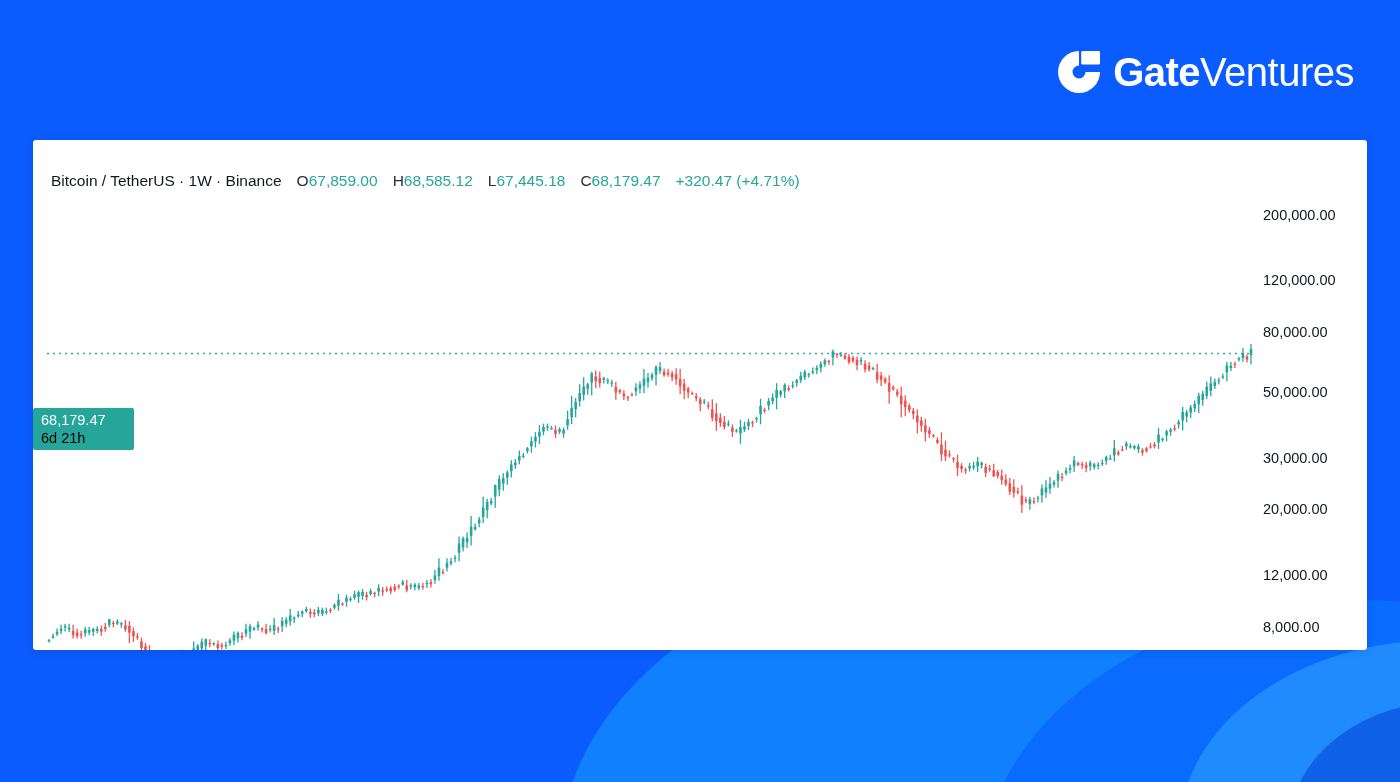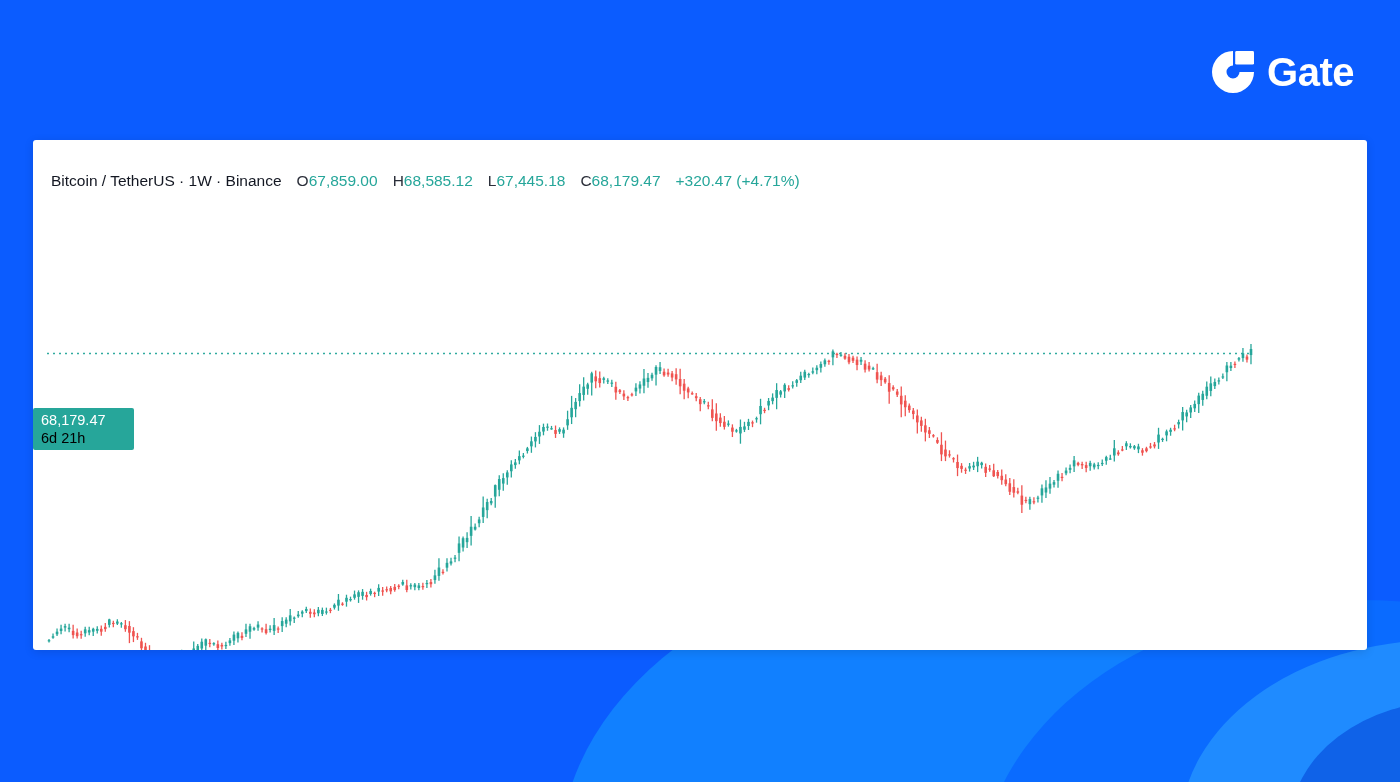--- a/index.html
+++ b/index.html
@@ -83,20 +83,21 @@
 
 <div id="brand">
   <span class="mark">
     <svg viewBox="0 0 42 42" width="42" height="42" aria-hidden="true">
       <path fill="#ffffff" d="M21 0A21 21 0 1 0 42 21H27.5a6.5 6.5 0 1 1-6.5-6.5V0Z"></path>
       <rect x="23.2" y="0" width="18.8" height="13.6" rx="1.4" fill="#ffffff"></rect>
     </svg>
   </span>
   <span class="word">
     <span class="g">Gate</span>
+    <span class="v">Ventures</span>
   </span>
 </div>
 
 <div id="card">
 
   <div id="legend">
     <span class="sym">Bitcoin / TetherUS · 1W · Binance</span>
     <span class="grp"><span class="lbl">O</span><span class="val">67,859.00</span></span>
     <span class="grp"><span class="lbl">H</span><span class="val">68,585.12</span></span>
     <span class="grp"><span class="lbl">L</span><span class="val">67,445.18</span></span>
@@ -703,19 +704,30 @@
         <rect x="1190.6299999999999" y="160.17372125725632" width="2.6" height="1.4578468445540693" fill="#26a69a"></rect>
         <line x1="1195.9499999999998" x2="1195.9499999999998" y1="149.88756557051113" y2="163.69617589247383" stroke="#26a69a" stroke-width="1.3"></line>
         <rect x="1194.6499999999999" y="155.26081207894674" width="2.6" height="4.84392060952996" fill="#26a69a"></rect>
         <line x1="1199.9699999999998" x2="1199.9699999999998" y1="156.59226908353872" y2="164.60969050231108" stroke="#ef5350" stroke-width="1.3"></line>
         <rect x="1198.6699999999998" y="158.57789727514285" width="2.6" height="3.076441348357662" fill="#ef5350"></rect>
         <line x1="1203.9899999999998" x2="1203.9899999999998" y1="146.0168298111558" y2="166.31338955797565" stroke="#26a69a" stroke-width="1.3"></line>
         <rect x="1202.6899999999998" y="151.0262606628625" width="2.6" height="6.024801198946648" fill="#26a69a"></rect>
       </svg>
   </div>
 
+  <div id="yaxis">
+      <div class="tick" style="top: 66.8761px;">200,000.00</div>
+      <div class="tick" style="top: 132.213px;">120,000.00</div>
+      <div class="tick" style="top: 184.074px;">80,000.00</div>
+      <div class="tick" style="top: 244.189px;">50,000.00</div>
+      <div class="tick" style="top: 309.526px;">30,000.00</div>
+      <div class="tick" style="top: 361.387px;">20,000.00</div>
+      <div class="tick" style="top: 426.723px;">12,000.00</div>
+      <div class="tick" style="top: 478.584px;">8,000.00</div>
+      <div class="tick" style="top: 538.699px;">5,000.00</div>
+    </div>
 
   <div id="pricebadge">
     <div class="t1">68,179.47</div>
     <div class="t2">6d 21h</div>
   </div>
 
 </div>
 
 </body></html>

